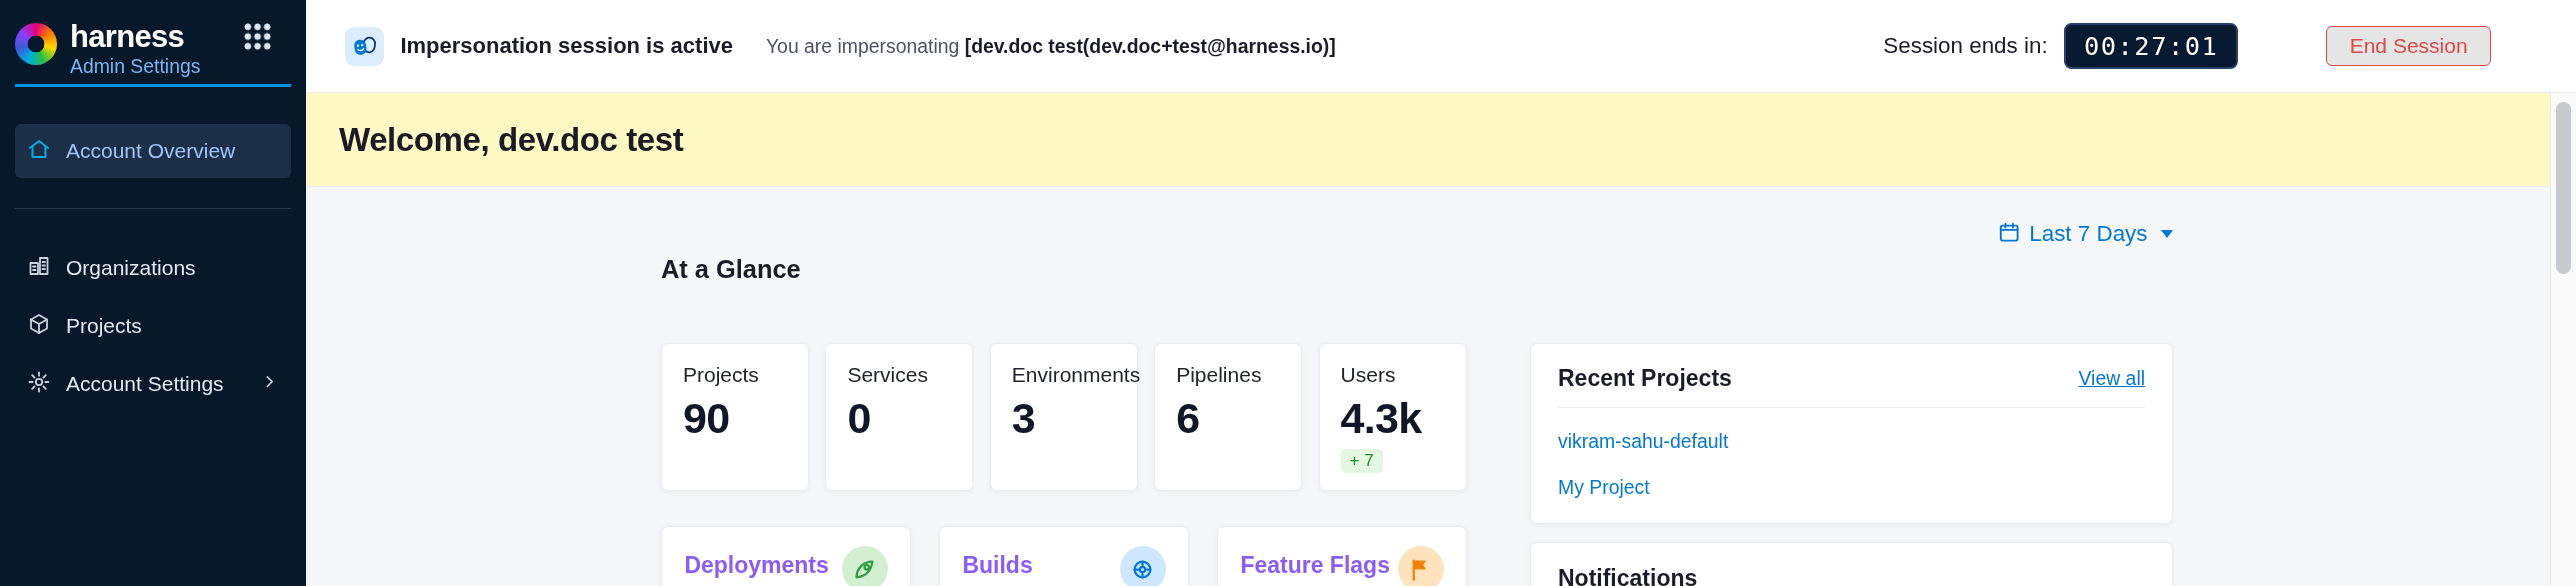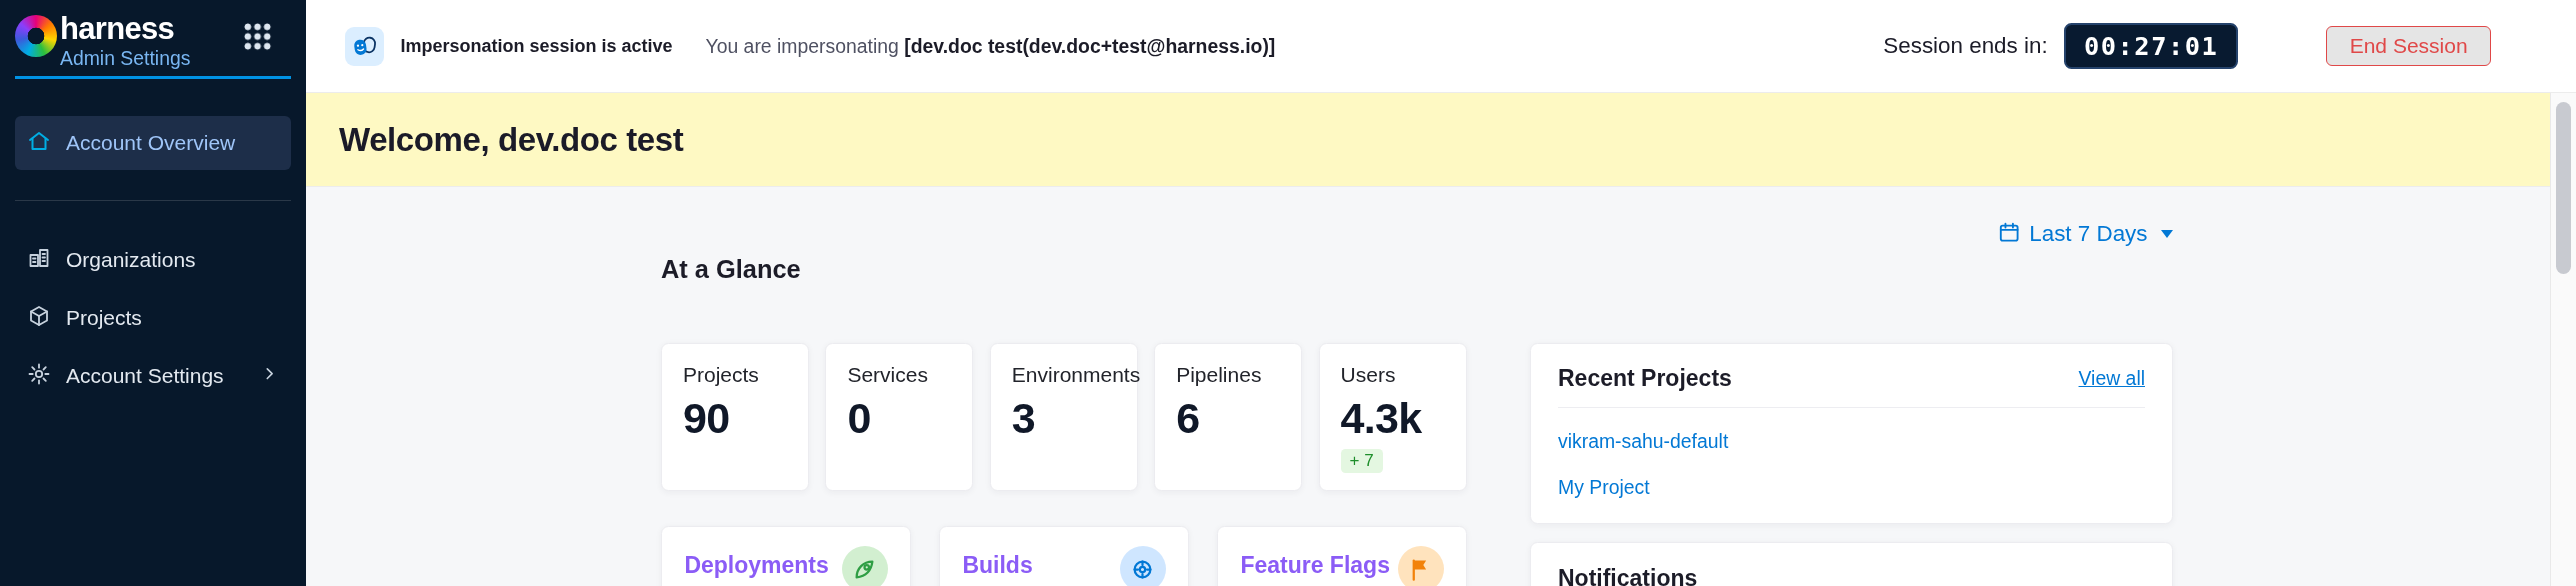--- a/index.html
+++ b/index.html
@@ -4,21 +4,21 @@
 <style>
   html,body{margin:0;padding:0;}
   body{
     width:2576px;height:586px;position:relative;overflow:hidden;
     font-family:"Liberation Sans",sans-serif;background:#f6f7f9;color:#1c1c28;
   }
 
   
   .sidebar{position:absolute;left:0;top:0;width:306px;height:586px;background:#07182b;}
   .sidebar-header{position:relative;margin:0 15px;padding:12px 0 7.5px 0;border-bottom:3px solid #0092e4;}
-  .logo-row{display:flex;align-items:flex-start;gap:3px;}
+  .logo-row{display:flex;align-items:flex-start;gap:13px;margin-top:8px;}
   .logo-mark{
     width:42px;height:42px;border-radius:50%;flex:0 0 auto;margin-top:3px;
     background:
       radial-gradient(circle,#07182b 0 8.2px,rgba(0,0,0,0) 8.6px),
       conic-gradient(#e6007a,#ff7a00,#ffd600,#2bbf3f,#00ade4,#3b5bdb,#8a3ffc,#e6007a);
   }
   .logo-col{display:flex;flex-direction:column;}
   .logo-text{color:#ffffff;font-size:31px;font-weight:bold;letter-spacing:-0.7px;line-height:33px;}
   .module-label{margin-top:1.5px;color:#79b6f2;font-size:19.4px;line-height:22.4px;}
   .grid-icon{
@@ -42,29 +42,29 @@
   
   .topbar{
     position:absolute;left:306px;top:0;right:0;height:93px;background:#ffffff;
     border-bottom:0.7px solid #ececec;display:flex;align-items:center;
     padding:0 85px 0 39px;box-sizing:border-box;
   }
   .imp-badge{
     width:39px;height:39px;border-radius:9px;background:#dbeeff;
     display:flex;align-items:center;justify-content:center;flex:0 0 auto;
   }
-  .imp-title{font-size:18px;font-weight:bold;color:#1c1c28;margin-left:16.4px;white-space:nowrap;}
+  .imp-title{font-size:22px;font-weight:bold;color:#1c1c28;margin-left:16.4px;white-space:nowrap;}
   .imp-detail{font-size:19.4px;color:#4f5162;margin-left:33px;white-space:nowrap;}
   .imp-user{font-weight:bold;color:#1c1c28;}
   .top-right{margin-left:auto;display:flex;align-items:center;}
   .session-label{font-size:22.4px;color:#1c1c28;white-space:nowrap;}
   .timer{
     margin-left:16.4px;background:#081a30;color:#ffffff;border:2.2px solid #254useless;
     border:2.2px solid #25436c;border-radius:7.5px;
-    font-family:"DejaVu Sans Mono",monospace;font-weight:bold;font-size:25.4px;
+    font-family:"DejaVu Sans Mono",monospace;font-weight:normal;font-size:25.4px;
     padding:6px 18px;letter-spacing:1.5px;
   }
   .end-session{
     margin-left:88px;font-size:21px;color:#e04848;border:1.5px solid #e04848;border-radius:6px;
     background:#e5e5e5;padding:6.7px 22.4px;white-space:nowrap;
   }
 
   
   .welcome{
     position:absolute;left:306px;top:93px;right:0;height:94px;background:#fef9c3;

